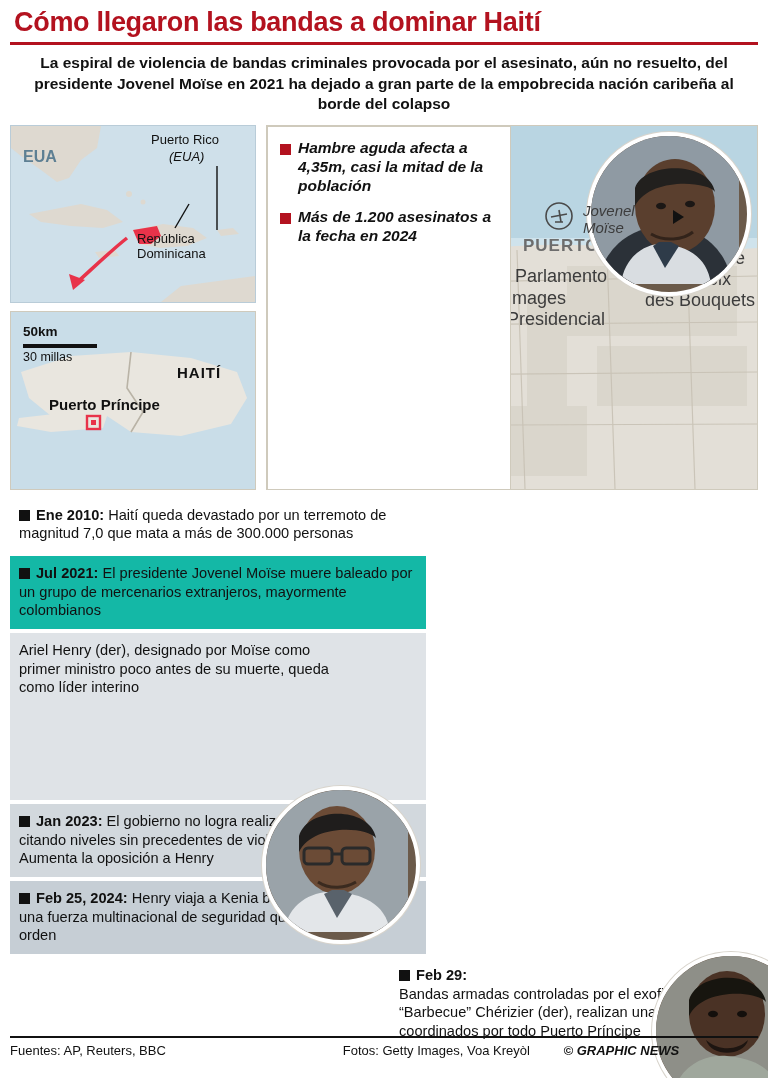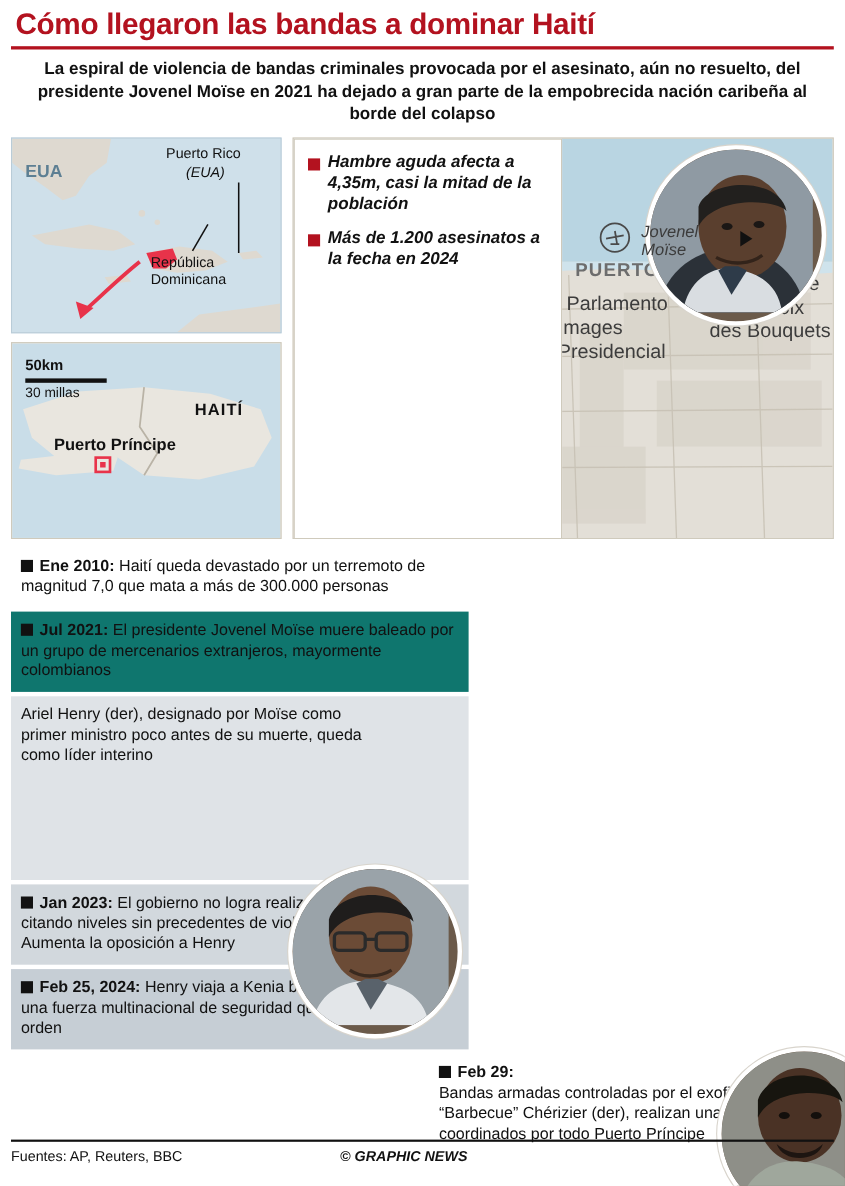--- a/index.html
+++ b/index.html
@@ -71,21 +71,21 @@
 
   
   .timeline{position:relative;margin-top:8px;height:545px;}
   .col{position:absolute;top:0;width:416px;}
   .colL{left:0;}
   .colR{left:380px;}
   .item{padding:8px 9px 9px 9px;margin-bottom:4px;font-size:14.6px;line-height:1.28;}
   .item .sqb{display:inline-block;width:11px;height:11px;background:#111;margin-right:6px;position:relative;top:1px;}
   .item b{font-weight:bold;}
   .g0{background:#ffffff;}
-  .g1{background:#0f766e;}
+  .g1{background:#14b8a6;}
   .g2{background:#dfe3e7;}
   .g3{background:#d2d8dd;}
   .g4{background:#c6ced5;}
 
   #henry-portrait{width:150px;height:150px;right:4px;bottom:-6px;position:absolute;}
   #cherizier-portrait{width:150px;height:150px;right:-4px;top:-6px;position:absolute;}
 
   .wrapL{position:relative;}
   .wrapR{position:relative;}
 
@@ -307,16 +307,17 @@
           <ellipse cx="86" cy="58" rx="5" ry="3.2" fill="#130f0c"></ellipse>
           <path d="M50,84 C64,96 82,94 92,84 C88,100 56,102 50,84 Z" fill="#1d1511"></path>
           <path d="M16,142 C22,110 48,98 71,100 C94,102 120,110 126,142 Z" fill="#9fa79c"></path>
         </svg>
       </div>
     </div>
   </div>
 
   <div class="footer">
     <div class="f1">Fuentes: AP, Reuters, BBC</div>
+    <div class="f2">Fotos: Getty Images, Voa Kreyòl</div>
     <div class="f3">© GRAPHIC NEWS</div>
   </div>
 
 </div>
 
 </body></html>

